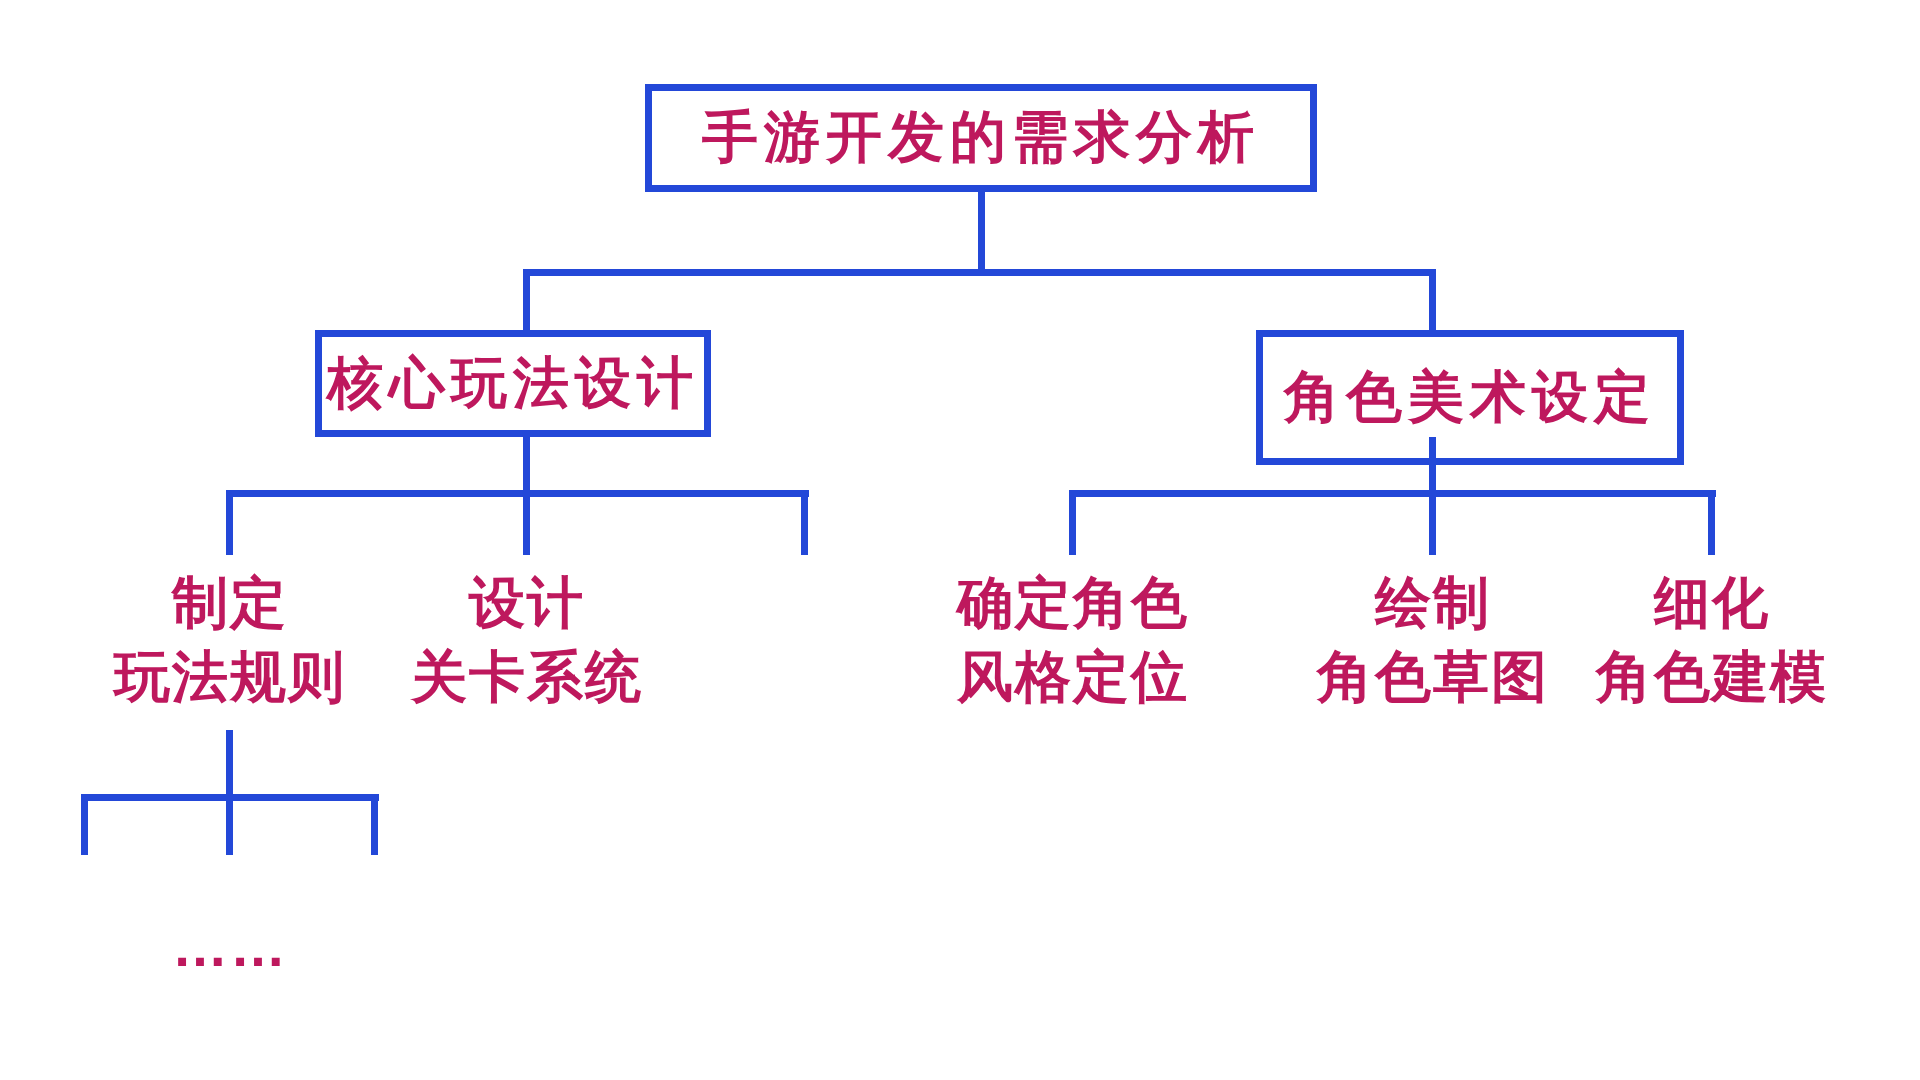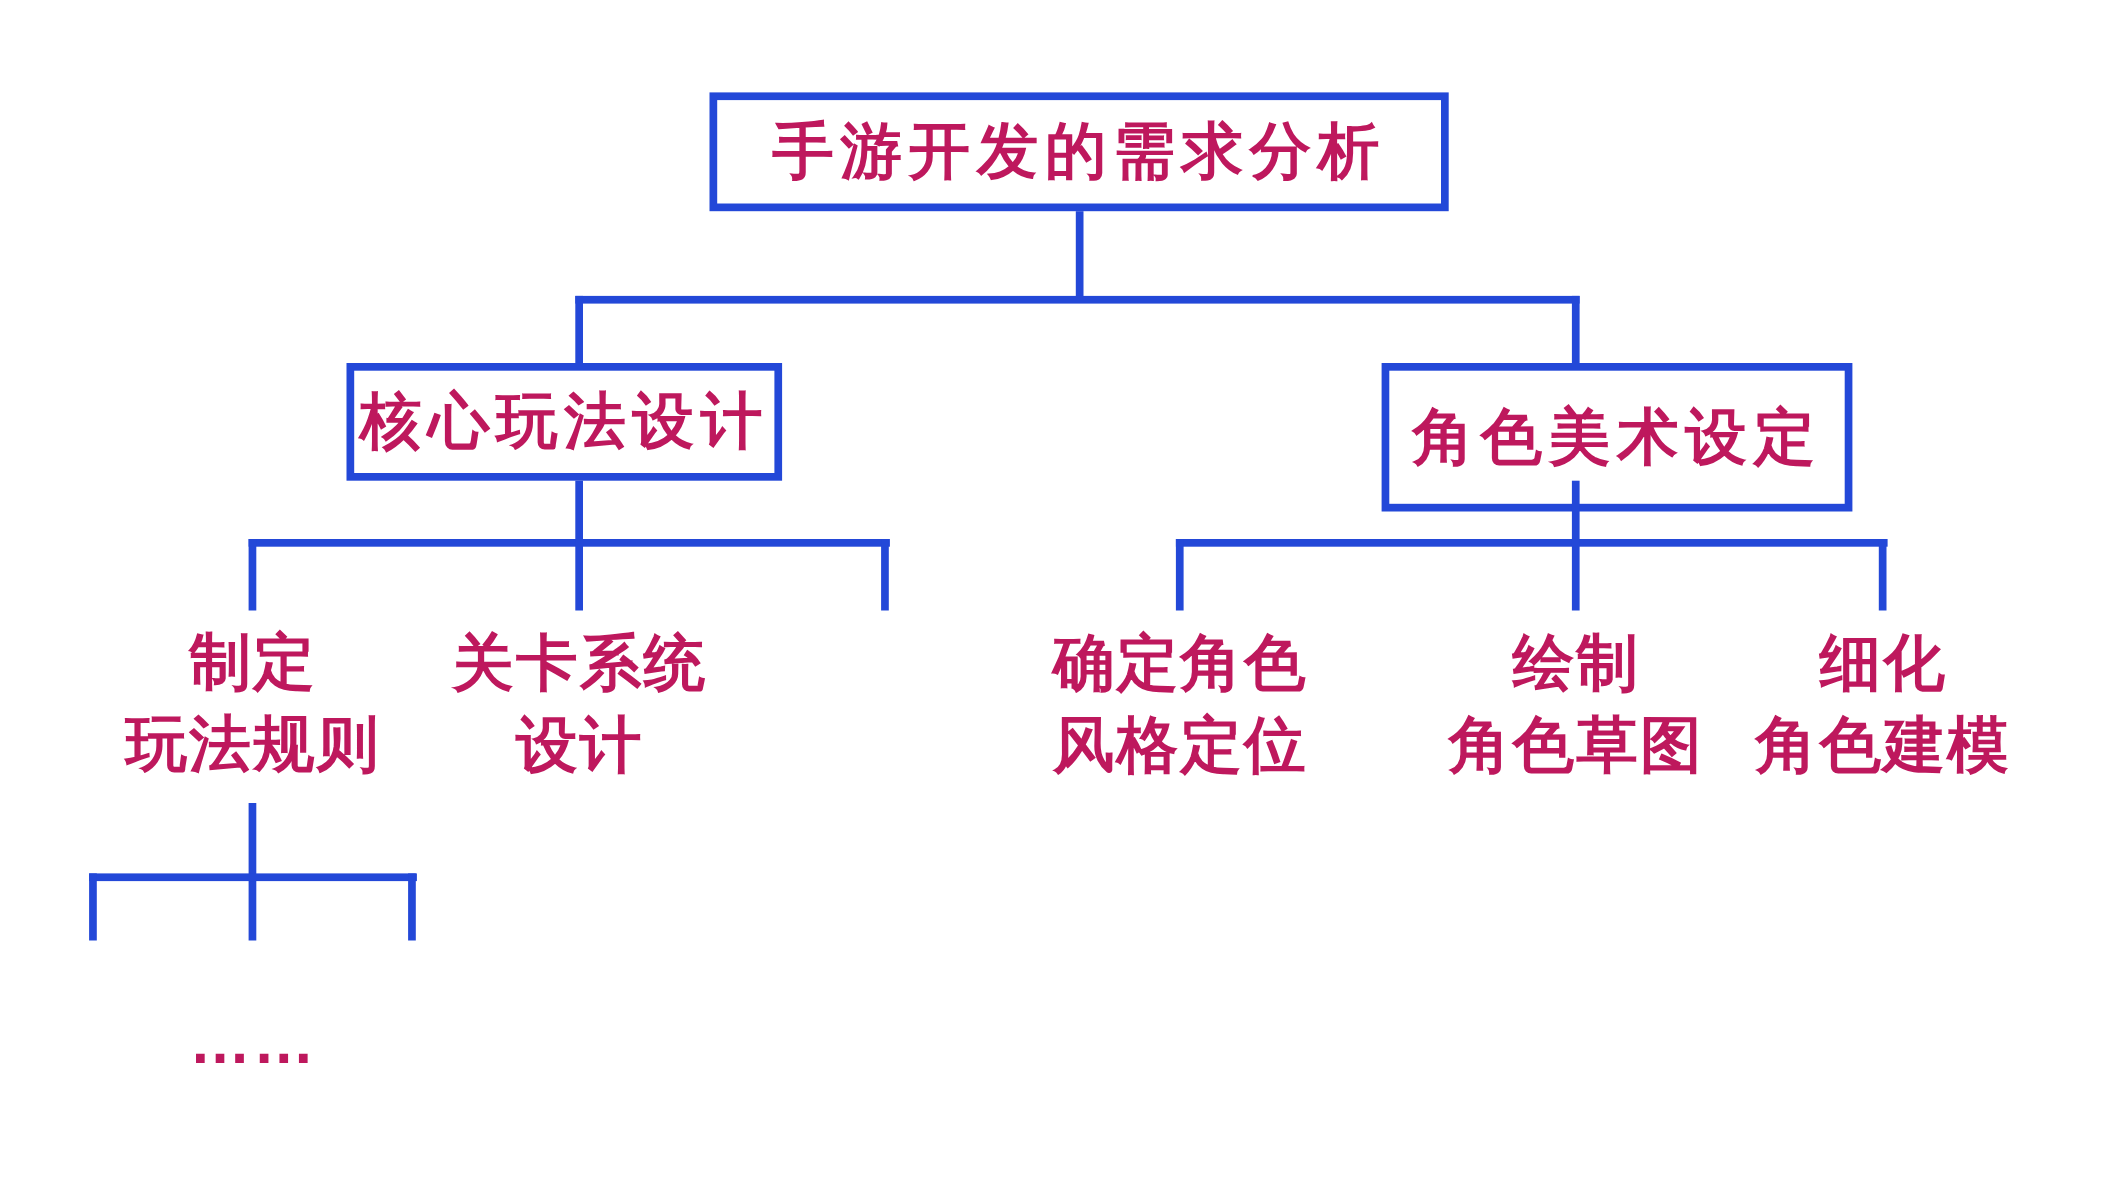--- a/index.html
+++ b/index.html
@@ -53,22 +53,22 @@
   <div class="line" style="left:1069px;top:490px;width:647px;height:7px;"></div>
   <div class="line" style="left:1069px;top:490px;width:7px;height:65px;"></div>
   <div class="line" style="left:1429px;top:490px;width:7px;height:65px;"></div>
   <div class="line" style="left:1708px;top:490px;width:7px;height:65px;"></div>
 
   <div class="leaf" style="left:50px;top:566px;font-family:Liberation Serif, serif;">
     <div>制定</div>
     <div>玩法规则</div>
   </div>
   <div class="leaf" style="left:347px;top:566px;">
+    <div>设计</div>
     <div>关卡系统</div>
-    <div>设计</div>
   </div>
 
   <div class="leaf" style="left:893px;top:566px;">
     <div>确定角色</div>
     <div>风格定位</div>
   </div>
   <div class="leaf" style="left:1253px;top:566px;">
     <div>绘制</div>
     <div>角色草图</div>
   </div>

